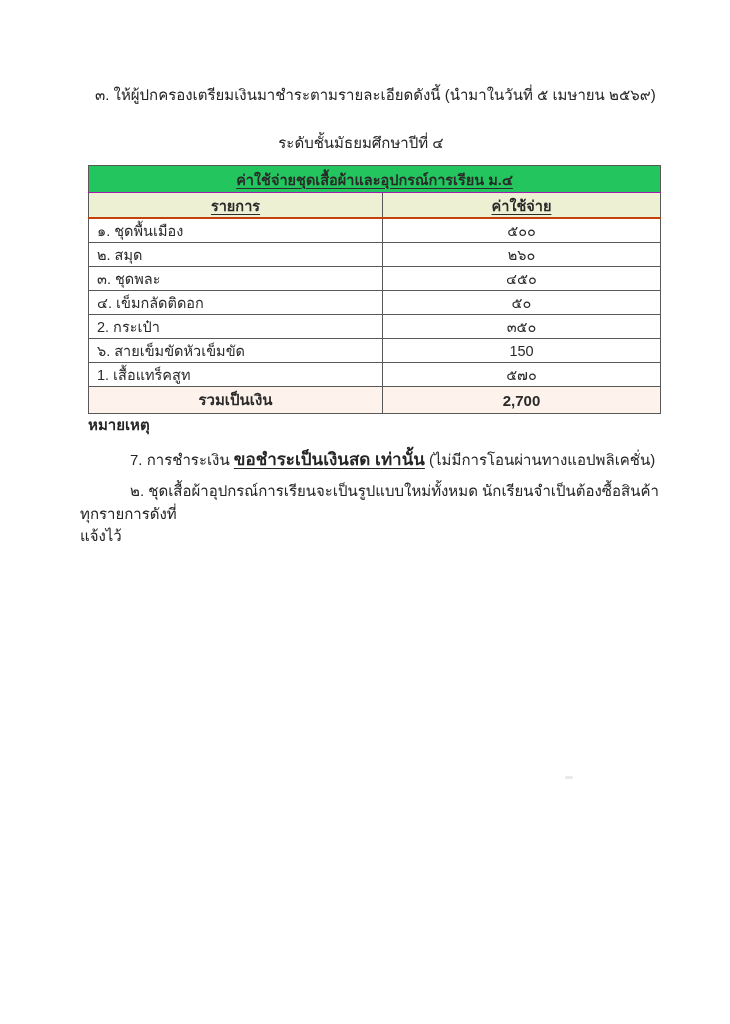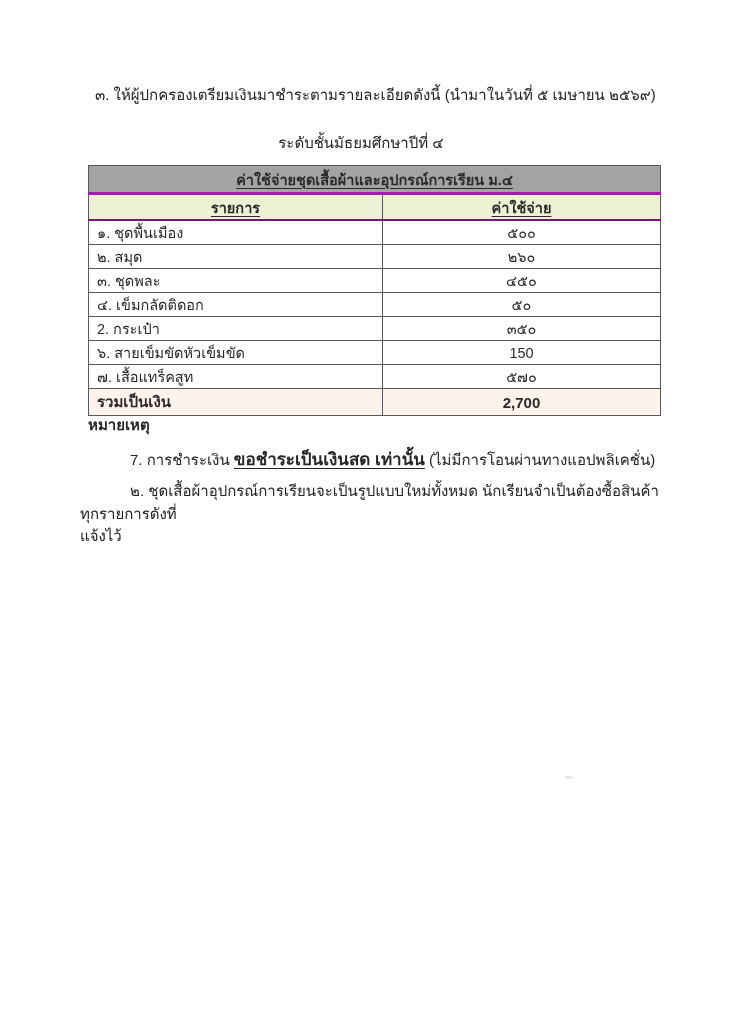--- a/index.html
+++ b/index.html
@@ -42,43 +42,43 @@
   .fee-table col.c-item { width: 294px; }
   .fee-table col.c-cost { width: 278px; }
   .fee-table td, .fee-table th {
     border: 1px solid #595959;
     padding: 0 8px;
     height: 22px;
     vertical-align: middle;
     font-weight: normal;
   }
   .fee-table .title-row th {
-    background: #a3a3a3;
+    background: #22c55e;
     font-weight: bold;
     height: 26px;
-    border-bottom: 3px solid #a21caf;
+    border-bottom: 1px solid #a21caf;
   }
   .fee-table .title-row th span { text-decoration: underline; text-underline-offset: 3px; }
   .fee-table .head-row th {
     background: #eef0d3;
     text-align: center;
     font-weight: bold;
     height: 24px;
-    border-bottom: 2px solid #701a75;
+    border-bottom: 2px solid #c2410c;
   }
   .fee-table .head-row th span { text-decoration: underline; text-underline-offset: 3px; }
   .fee-table td.item-cell { text-align: left; }
   .fee-table td.cost-cell { text-align: center; }
   .fee-table .total-row td {
     background: #fdf2ec;
     font-weight: bold;
     height: 26px;
     font-size: 15px;
   }
-  .fee-table .total-row td.item-cell { }
+  .fee-table .total-row td.item-cell { text-align: center; }
   .notes {
     position: absolute;
     left: 80px;
     top: 414px;
     width: 580px;
     font-size: 15px;
     line-height: 1.5;
   }
   .notes-heading {
     margin-left: 8px;
@@ -150,21 +150,21 @@
       </tr>
       <tr>
         <td class="item-cell">2. กระเป๋า</td>
         <td class="cost-cell">๓๕๐</td>
       </tr>
       <tr>
         <td class="item-cell">๖. สายเข็มขัดหัวเข็มขัด</td>
         <td class="cost-cell">150</td>
       </tr>
       <tr>
-        <td class="item-cell">๗. เสื้อแทร็คสูท</td>
+        <td class="item-cell">1. เสื้อแทร็คสูท</td>
         <td class="cost-cell">๕๗๐</td>
       </tr>
       <tr class="total-row">
         <td class="item-cell">รวมเป็นเงิน</td>
         <td class="cost-cell">2,700</td>
       </tr>
     </tbody>
   </table>
 
   <div class="notes">

